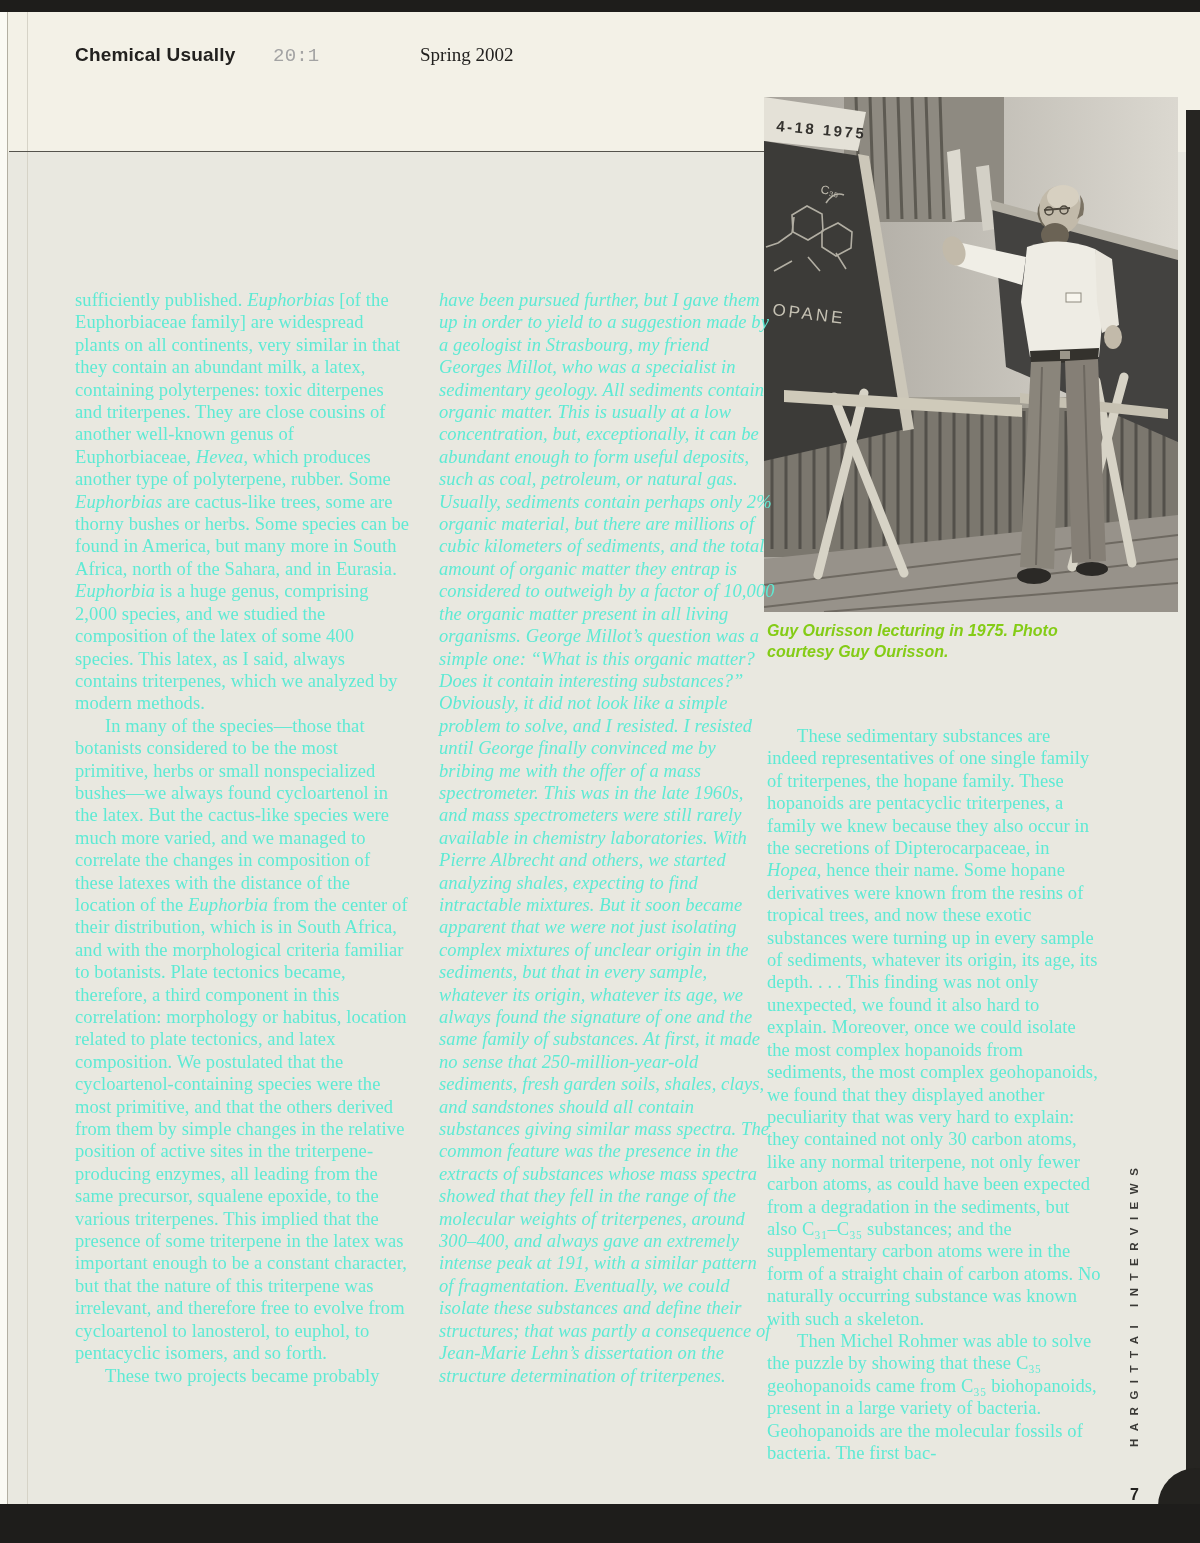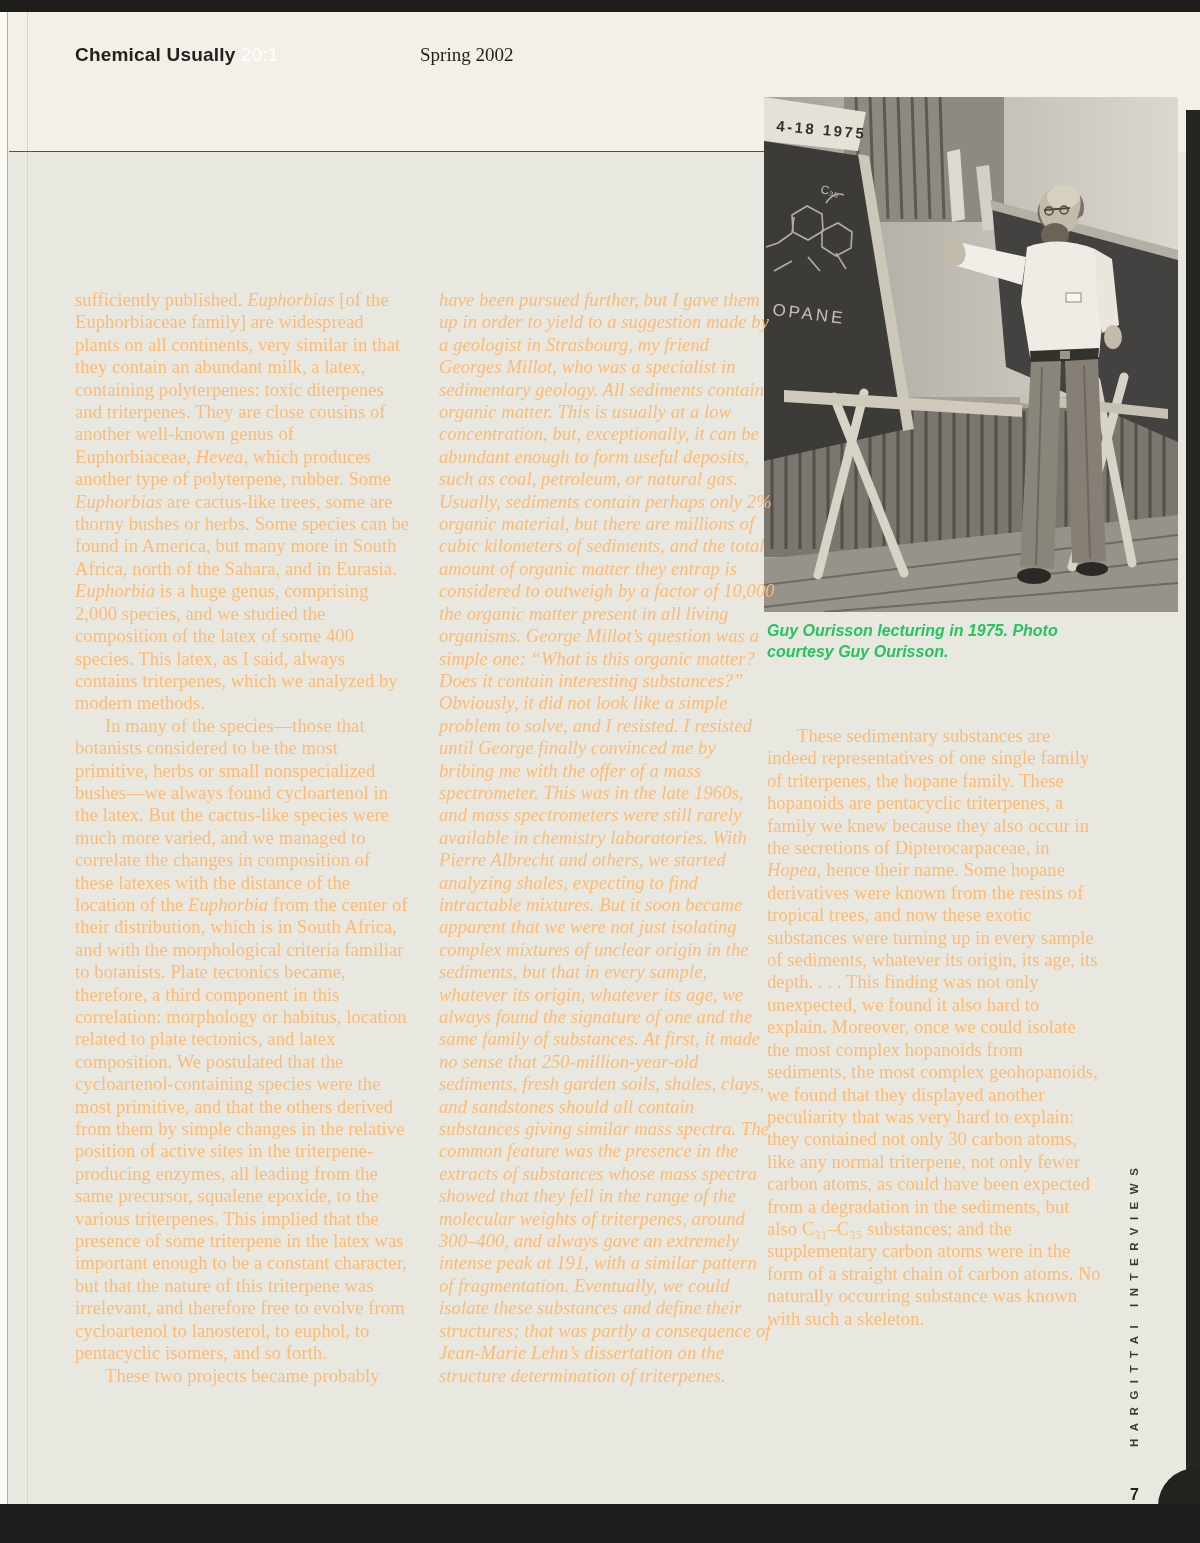--- a/index.html
+++ b/index.html
@@ -25,41 +25,41 @@
     position:absolute; left:27px; top:12px; width:1px; height:1492px;
     background:#d6d3c7;
   }
   .bar-top { position:absolute; left:0; top:0; width:1200px; height:12px; background:#1e1d1b; }
   .bar-bottom { position:absolute; left:0; top:1504px; width:1200px; height:39px; background:#1e1d1b; }
   .edge-right-dark { position:absolute; left:1186px; top:110px; width:14px; height:1433px; background:#262522; }
   .corner-curl { position:absolute; left:1158px; top:1468px; width:42px; height:40px; background:#23221f; border-top-left-radius:38px; }
 
   .masthead { position:absolute; top:44px; font-size:19px; color:#22211f; }
   .masthead-title { left:75px; font-family:"Liberation Sans", sans-serif; font-weight:bold; letter-spacing:0.2px; }
-  .masthead-issue { font-family:Liberation Sans, sans-serif; font-weight:normal; color:#ffffff; }
+  .masthead-issue { font-family:Liberation Mono, monospace; font-weight:normal; color:#a3a3a3;margin-left:32px; }
   .masthead-season { left:420px; font-family:"Liberation Serif", serif; color:#22211f; }
   .header-rule { position:absolute; left:9px; top:151px; width:756px; height:1px; background:#55534d; }
 
   .column {
     position:absolute; width:336px;
-    font-size:18.5px; line-height:22.4px; color:#fdba74;
+    font-size:18.5px; line-height:22.4px; color:#5eead4;
     text-align:left; letter-spacing:0.1px;
   }
   .column p { margin:0; }
   .column p.indent { text-indent:30px; }
   #col1 { left:75px;  top:289px; }
   #col2 { left:439px; top:289px;font-style:italic; }
   #col3 { left:767px; top:725px; }
 
   .photo-frame { position:absolute; left:764px; top:97px; width:414px; height:515px; background:#b7b3ab; }
   .photo-frame svg { display:block; }
   .photo-caption {
     position:absolute; left:767px; top:620px; width:312px;
     font-family:"Liberation Sans", sans-serif; font-weight:bold; font-style:italic;
-    font-size:16px; line-height:21px; color:#22c55e;
+    font-size:16px; line-height:21px; color:#84cc16;
   }
   .sidebar-vertical {
     position:absolute; left:1128px; top:1447px;
     transform:rotate(-90deg); transform-origin:0 0;
     white-space:nowrap;
     font-family:"Liberation Sans", sans-serif; font-size:11.5px; font-weight:600;
     letter-spacing:7.5px; color:#3a3936;
   }
   .page-number {
     position:absolute; left:1130px; top:1486px;
@@ -233,18 +233,19 @@
   <div id="col1" class="column">
       <p>sufficiently published. <i>Euphorbias</i> [of the Euphorbiaceae family] are widespread plants on all continents, very similar in that they contain an abundant milk, a latex, containing polyterpenes: toxic diterpenes and triterpenes. They are close cousins of another well-known genus of Euphorbiaceae, <i>Hevea</i>, which produces another type of polyterpene, rubber. Some <i>Euphorbias</i> are cactus-like trees, some are thorny bushes or herbs. Some species can be found in America, but many more in South Africa, north of the Sahara, and in Eurasia. <i>Euphorbia</i> is a huge genus, comprising 2,000 species, and we studied the composition of the latex of some 400 species. This latex, as I said, always contains triterpenes, which we analyzed by modern methods.</p>
       <p class="indent">In many of the species—those that botanists considered to be the most primitive, herbs or small nonspecialized bushes—we always found cycloartenol in the latex. But the cactus-like species were much more varied, and we managed to correlate the changes in composition of these latexes with the distance of the location of the <i>Euphorbia</i> from the center of their distribution, which is in South Africa, and with the morphological criteria familiar to botanists. Plate tectonics became, therefore, a third component in this correlation: morphology or habitus, location related to plate tectonics, and latex composition. We postulated that the cycloartenol-containing species were the most primitive, and that the others derived from them by simple changes in the relative position of active sites in the triterpene-producing enzymes, all leading from the same precursor, squalene epoxide, to the various triterpenes. This implied that the presence of some triterpene in the latex was important enough to be a constant character, but that the nature of this triterpene was irrelevant, and therefore free to evolve from cycloartenol to lanosterol, to euphol, to pentacyclic isomers, and so forth.</p>
       <p class="indent">These two projects became probably</p>
     </div>
   <div id="col2" class="column">
       <p>have been pursued further, but I gave them up in order to yield to a suggestion made by a geologist in Strasbourg, my friend Georges Millot, who was a specialist in sedimentary geology. All sediments contain organic matter. This is usually at a low concentration, but, exceptionally, it can be abundant enough to form useful deposits, such as coal, petroleum, or natural gas. Usually, sediments contain perhaps only 2% organic material, but there are millions of cubic kilometers of sediments, and the total amount of organic matter they entrap is considered to outweigh by a factor of 10,000 the organic matter present in all living organisms. George Millot’s question was a simple one: “What is this organic matter? Does it contain interesting substances?” Obviously, it did not look like a simple problem to solve, and I resisted. I resisted until George finally convinced me by bribing me with the offer of a mass spectrometer. This was in the late 1960s, and mass spectrometers were still rarely available in chemistry laboratories. With Pierre Albrecht and others, we started analyzing shales, expecting to find intractable mixtures. But it soon became apparent that we were not just isolating complex mixtures of unclear origin in the sediments, but that in every sample, whatever its origin, whatever its age, we always found the signature of one and the same family of substances. At first, it made no sense that 250-million-year-old sediments, fresh garden soils, shales, clays, and sandstones should all contain substances giving similar mass spectra. The common feature was the presence in the extracts of substances whose mass spectra showed that they fell in the range of the molecular weights of triterpenes, around 300–400, and always gave an extremely intense peak at 191, with a similar pattern of fragmentation. Eventually, we could isolate these substances and define their structures; that was partly a consequence of Jean-Marie Lehn’s dissertation on the structure determination of triterpenes.</p>
     </div>
   <div id="col3" class="column">
       <p class="indent">These sedimentary substances are indeed representatives of one single family of triterpenes, the hopane family. These hopanoids are pentacyclic triterpenes, a family we knew because they also occur in the secretions of Dipterocarpaceae, in <i>Hopea</i>, hence their name. Some hopane derivatives were known from the resins of tropical trees, and now these exotic substances were turning up in every sample of sediments, whatever its origin, its age, its depth. . . . This finding was not only unexpected, we found it also hard to explain. Moreover, once we could isolate the most complex hopanoids from sediments, the most complex geohopanoids, we found that they displayed another peculiarity that was very hard to explain: they contained not only 30 carbon atoms, like any normal triterpene, not only fewer carbon atoms, as could have been expected from a degradation in the sediments, but also C₃₁–C₃₅ substances; and the supplementary carbon atoms were in the form of a straight chain of carbon atoms. No naturally occurring substance was known with such a skeleton.</p>
+      <p class="indent">Then Michel Rohmer was able to solve the puzzle by showing that these C₃₅ geohopanoids came from C₃₅ biohopanoids, present in a large variety of bacteria. Geohopanoids are the molecular fossils of bacteria. The first bac-</p>
     </div>
 
   <div class="sidebar-vertical">HARGITTAI INTERVIEWS</div>
   <div class="page-number">7</div>
 
 </div>
 
 </body></html>

